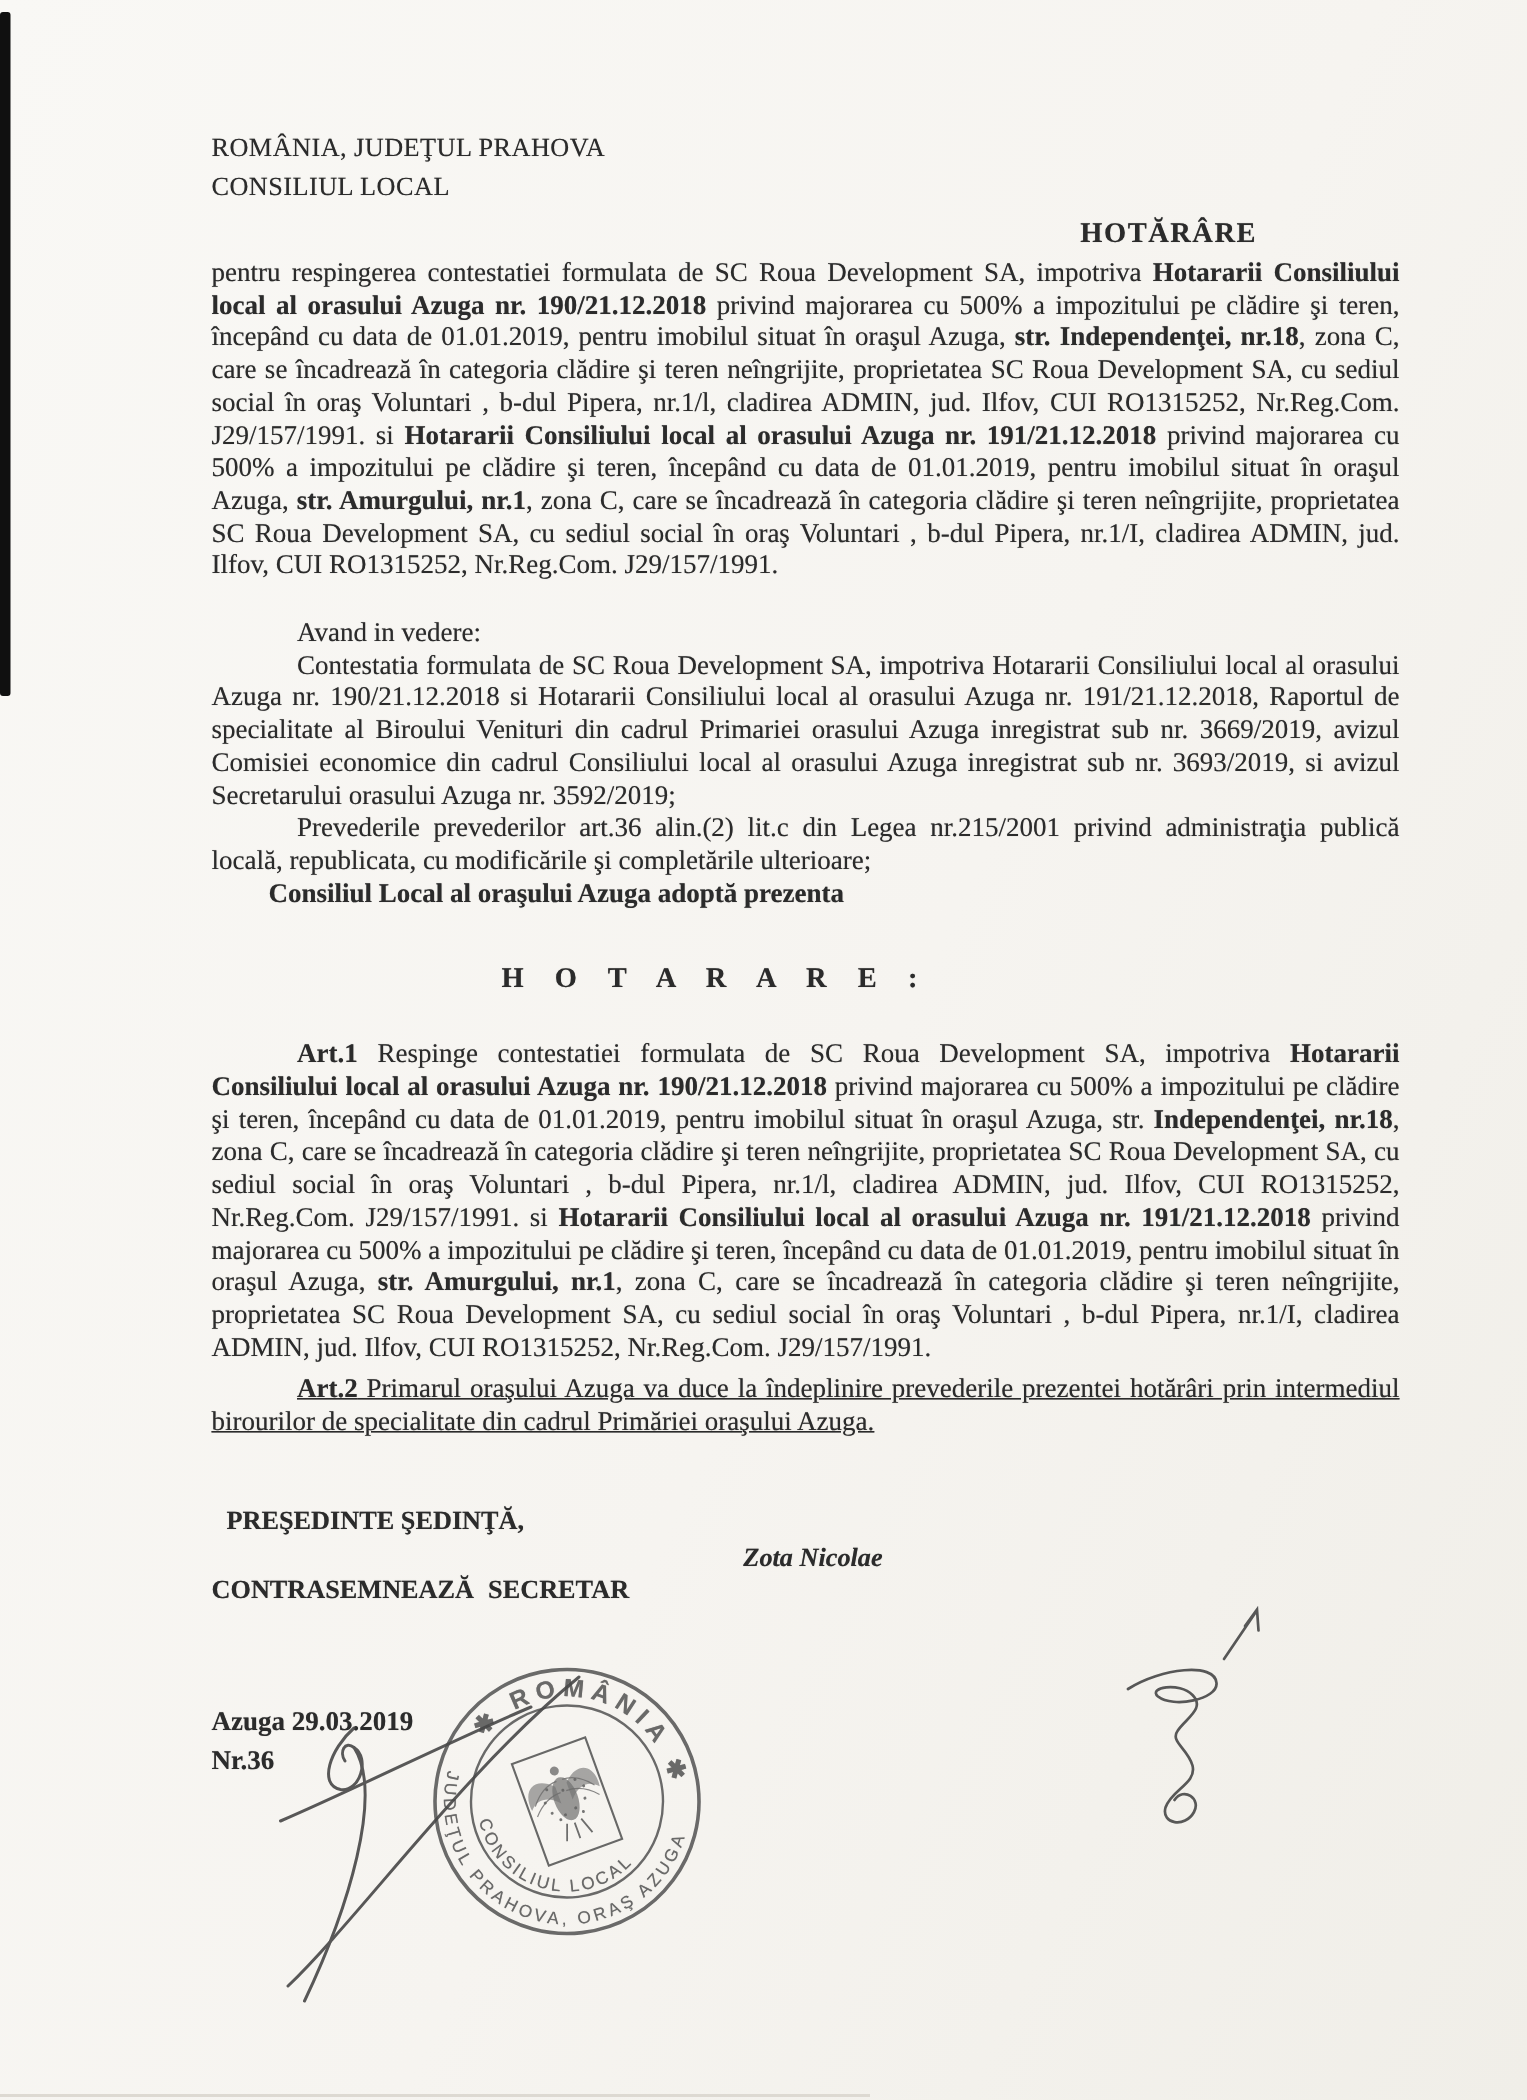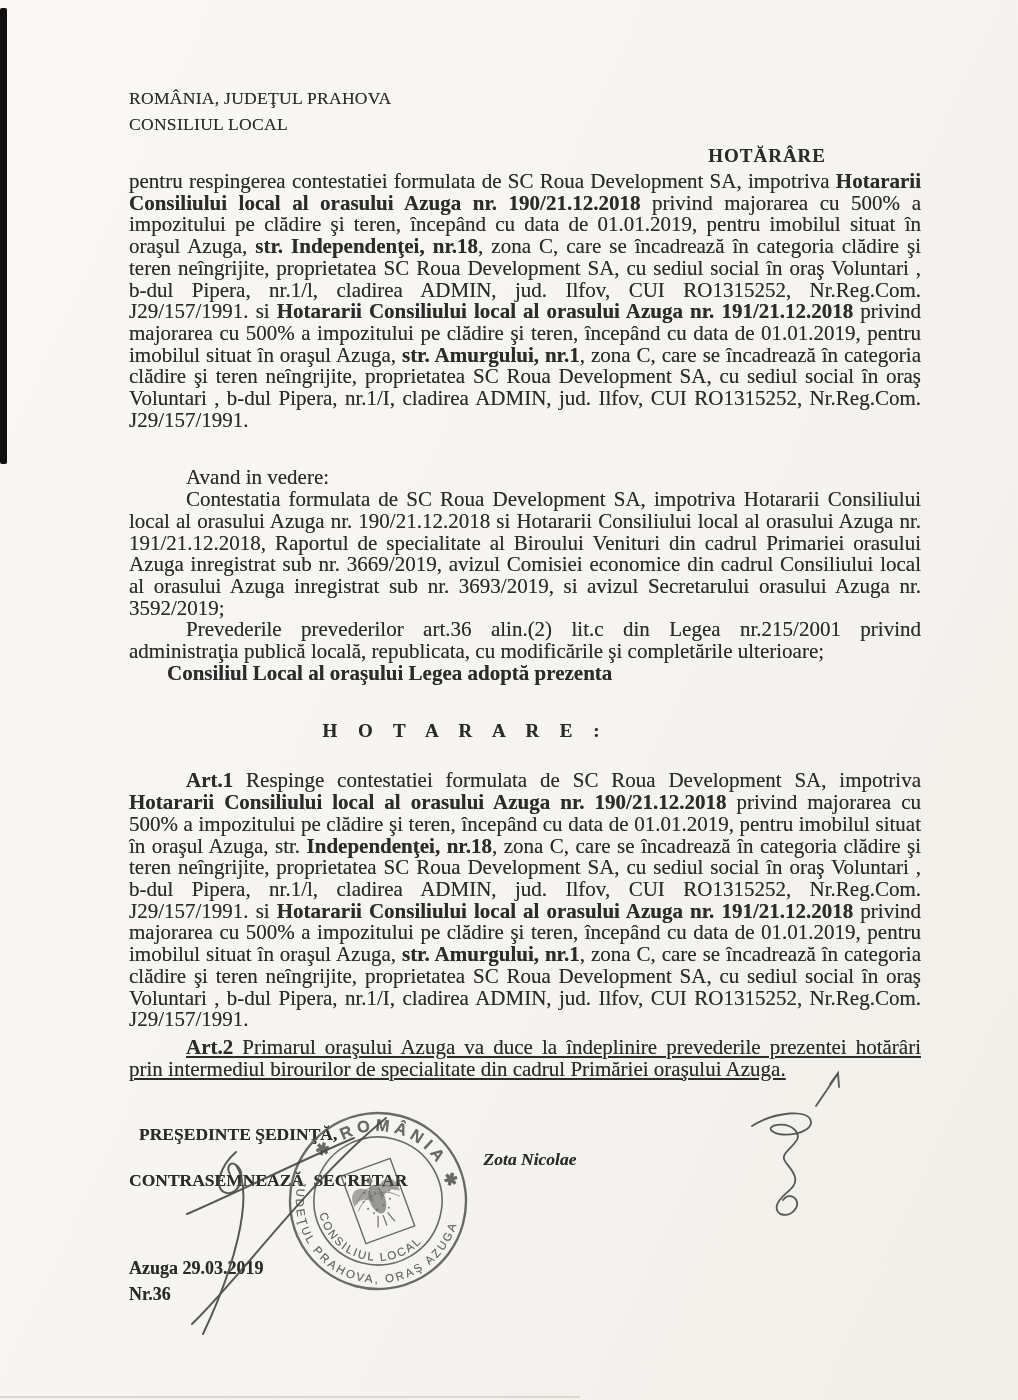--- a/index.html
+++ b/index.html
@@ -6,34 +6,34 @@
   .page{
     position:relative;
     width:1018px;height:1400px;
     background:linear-gradient(115deg,#f9f8f5 0%,#f6f4f0 55%,#f0eee8 100%);
     font-family:"Liberation Serif", serif;
     color:#2b2b2b;
     overflow:hidden;
     text-shadow:0 0 .5px rgba(45,45,45,.55);
   }
   .content{
-    position:absolute;left:129px;top:86px;width:792px;
+    position:absolute;left:141px;top:86px;width:792px;
   }
   .hline{font-size:17.5px;line-height:25.5px;letter-spacing:.3px;}
   .doc-title{
     font-size:19px;font-weight:bold;text-align:right;
     margin:8px 95px 0 0;letter-spacing:1px;
   }
   .para{
-    font-size:21px;line-height:21.7px;text-align:justify;margin:0;
+    font-size:18px;line-height:21.7px;text-align:justify;margin:0;
   }
   .intro{margin-top:4px;}
   .ind{text-indent:57px;}
   .ind2{text-indent:38px;}
-  .lead{margin-top:36px;}
+  .lead{margin-top:23px;}
   .bold{font-weight:bold;}
   .decision-head{
     font-size:19px;font-weight:bold;text-align:center;
     letter-spacing:8px;margin:36px 120px 16px 0;
   }
   .art1{margin-top:28px;}
   .art2{margin-top:6px;text-decoration:underline;}
   .sig-row{
     display:flex;justify-content:space-between;margin-top:44px;flex-direction:column;
   }
@@ -74,21 +74,21 @@
 
     <p class="para intro"><span>pentru respingerea contestatiei formulata de SC Roua Development SA, impotriva </span><b>Hotararii Consiliului local al orasului Azuga nr. 190/21.12.2018</b><span> privind majorarea cu 500% a impozitului pe clădire şi teren, începând cu data de 01.01.2019, pentru imobilul situat în oraşul Azuga, </span><b>str. Independenţei, nr.18</b><span>, zona C, care se încadrează în categoria clădire şi teren neîngrijite, proprietatea SC Roua Development SA, cu sediul social în oraş Voluntari , b-dul Pipera, nr.1/l, cladirea ADMIN, jud. Ilfov, CUI RO1315252, Nr.Reg.Com. J29/157/1991. si </span><b>Hotararii Consiliului local al orasului Azuga nr. 191/21.12.2018</b><span> privind majorarea cu 500% a impozitului pe clădire şi teren, începând cu data de 01.01.2019, pentru imobilul situat în oraşul Azuga, </span><b>str. Amurgului, nr.1</b><span>, zona C, care se încadrează în categoria clădire şi teren neîngrijite, proprietatea SC Roua Development SA, cu sediul social în oraş Voluntari , b-dul Pipera, nr.1/I, cladirea ADMIN, jud. Ilfov, CUI RO1315252, Nr.Reg.Com. J29/157/1991.</span></p>
 
     <p class="para ind lead">Avand in vedere:</p>
 
     <p class="para ind">Contestatia formulata de SC Roua Development SA, impotriva Hotararii Consiliului local al orasului Azuga nr. 190/21.12.2018 si Hotararii Consiliului local al orasului Azuga nr. 191/21.12.2018, Raportul de specialitate al Biroului Venituri din cadrul Primariei orasului Azuga inregistrat sub nr. 3669/2019, avizul Comisiei economice din cadrul Consiliului local al orasului Azuga inregistrat sub nr. 3693/2019, si avizul Secretarului orasului Azuga nr. 3592/2019;</p>
 
     <p class="para ind">Prevederile prevederilor art.36 alin.(2) lit.c din Legea nr.215/2001 privind administraţia publică locală, republicata, cu modificările şi completările ulterioare;</p>
 
 
-    <p class="para ind2 bold">Consiliul Local al oraşului Legea adoptă prezenta</p>
+    <p class="para ind2 bold">Consiliul Local al oraşului Azuga adoptă prezenta</p>
 
     <div class="decision-head">H O T A R A R E :</div>
 
     <p class="para ind art1"><b>Art.1</b><span> Respinge contestatiei formulata de SC Roua Development SA, impotriva </span><b>Hotararii Consiliului local al orasului Azuga nr. 190/21.12.2018</b><span> privind majorarea cu 500% a impozitului pe clădire şi teren, începând cu data de 01.01.2019, pentru imobilul situat în oraşul Azuga, str. </span><b>Independenţei, nr.18</b><span>, zona C, care se încadrează în categoria clădire şi teren neîngrijite, proprietatea SC Roua Development SA, cu sediul social în oraş Voluntari , b-dul Pipera, nr.1/l, cladirea ADMIN, jud. Ilfov, CUI RO1315252, Nr.Reg.Com. J29/157/1991. si </span><b>Hotararii Consiliului local al orasului Azuga nr. 191/21.12.2018</b><span> privind majorarea cu 500% a impozitului pe clădire şi teren, începând cu data de 01.01.2019, pentru imobilul situat în oraşul Azuga, </span><b>str. Amurgului, nr.1</b><span>, zona C, care se încadrează în categoria clădire şi teren neîngrijite, proprietatea SC Roua Development SA, cu sediul social în oraş Voluntari , b-dul Pipera, nr.1/I, cladirea ADMIN, jud. Ilfov, CUI RO1315252, Nr.Reg.Com. J29/157/1991.</span></p>
 
     <p class="para ind art2"><b>Art.2</b><span> Primarul oraşului Azuga va duce la îndeplinire prevederile prezentei hotărâri prin intermediul birourilor de specialitate din cadrul Primăriei oraşului Azuga.</span></p>
 
     <div class="sig-row">
       <div class="sig-block sig-left">
         <div>PREŞEDINTE ŞEDINŢĂ,</div>

